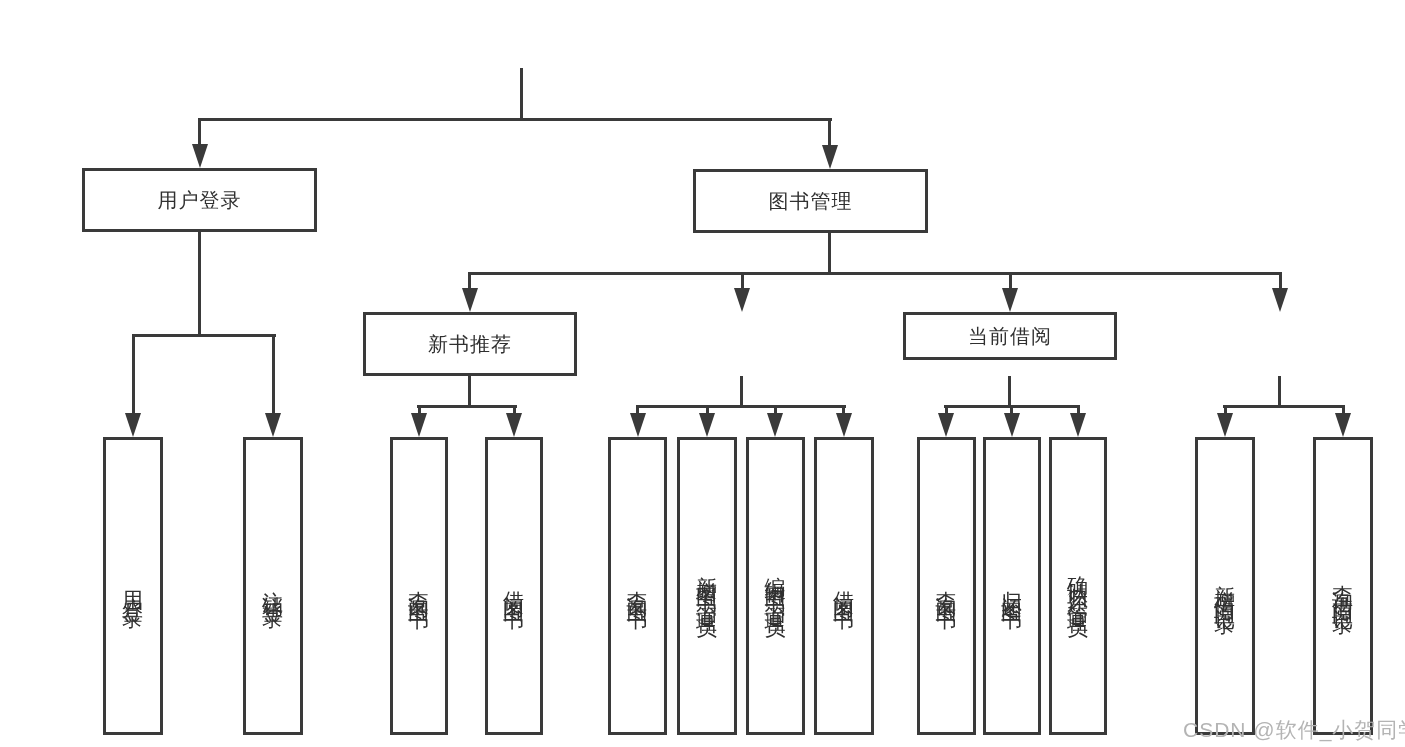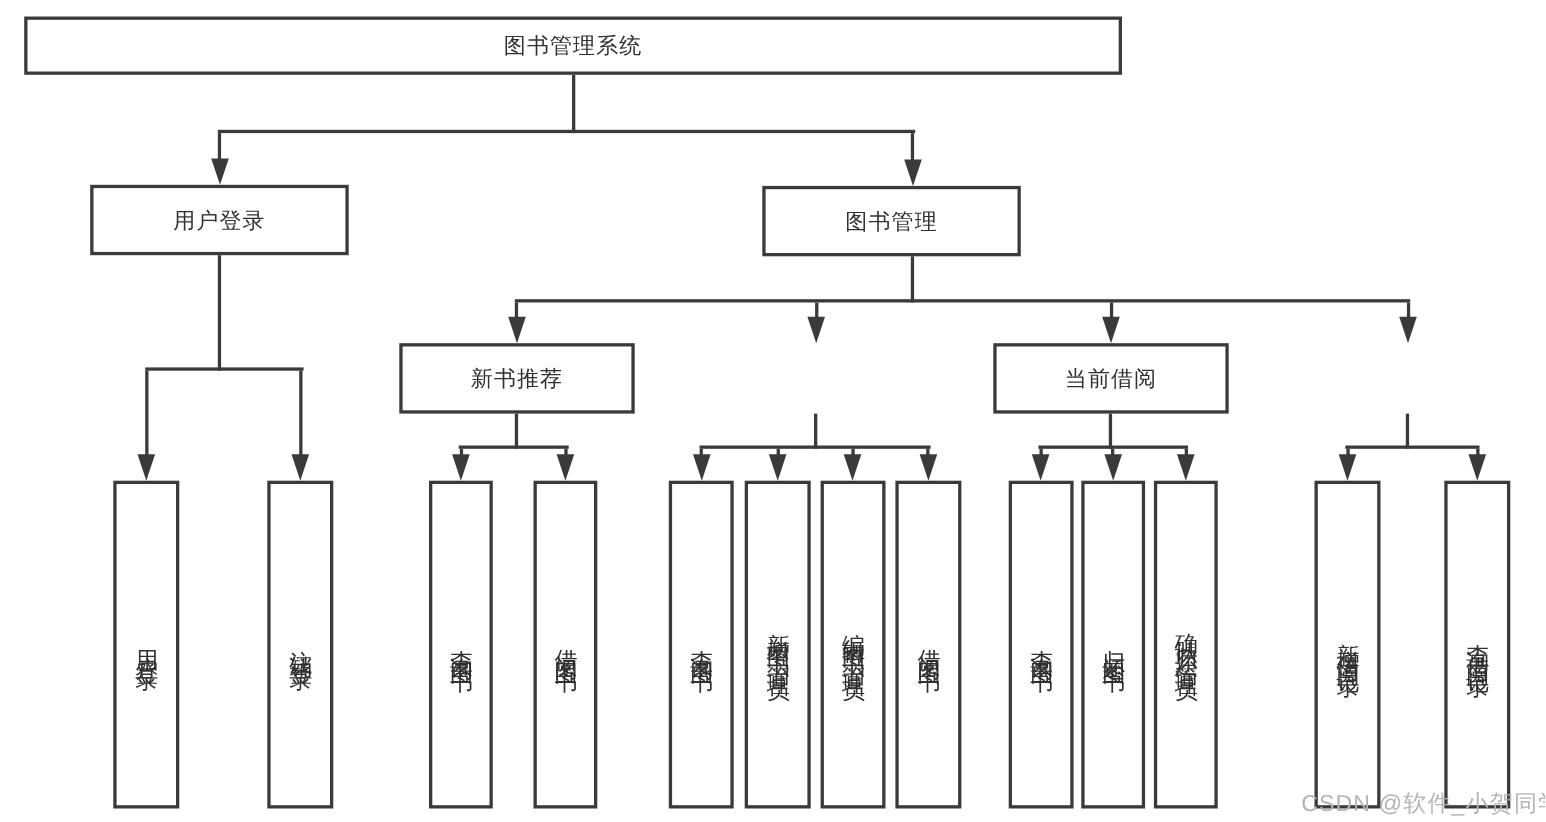--- a/index.html
+++ b/index.html
@@ -45,21 +45,20 @@
     letter-spacing:1px;
     white-space:nowrap;
     z-index:10;
   }
 </style>
 </head>
 <body>
 
 <div id="stage">
 
-  <div class="bx" style="left:22px;top:15px;width:998px;height:53px;">图书管理系统</div>
 
   <div class="vl" style="left:520px;top:68px;height:53px;"></div>
 
   <div class="hl" style="left:198px;top:118px;width:634px;"></div>
 
   <div class="vl" style="left:198px;top:121px;height:26px;"></div>
   <div class="arr" style="left:192px;top:144px;"></div>
   <div class="vl" style="left:828px;top:121px;height:26px;"></div>
   <div class="arr" style="left:822px;top:145px;"></div>
 
@@ -79,21 +78,21 @@
   <div class="vl" style="left:468px;top:275px;height:16px;"></div>
   <div class="arr" style="left:462px;top:288px;"></div>
   <div class="vl" style="left:741px;top:275px;height:16px;"></div>
   <div class="arr" style="left:734px;top:288px;"></div>
   <div class="vl" style="left:1009px;top:275px;height:16px;"></div>
   <div class="arr" style="left:1002px;top:288px;"></div>
   <div class="vl" style="left:1279px;top:275px;height:16px;"></div>
   <div class="arr" style="left:1272px;top:288px;"></div>
 
   <div class="bx" style="left:363px;top:312px;width:214px;height:64px;">新书推荐</div>
-  <div class="bx" style="left:903px;top:312px;width:214px;height:64px;">当前借阅</div>
+  <div class="bx" style="left:903px;top:312px;width:214px;height:48px;">当前借阅</div>
 
   <div class="vl" style="left:468px;top:376px;height:32px;"></div>
   <div class="hl" style="left:417px;top:405px;width:100px;"></div>
   <div class="vl" style="left:418px;top:408px;height:10px;"></div>
   <div class="arr" style="left:411px;top:413px;"></div>
   <div class="vl" style="left:513px;top:408px;height:10px;"></div>
   <div class="arr" style="left:506px;top:413px;"></div>
 
   <div class="vl" style="left:740px;top:376px;height:32px;"></div>
   <div class="hl" style="left:636px;top:405px;width:210px;"></div>

